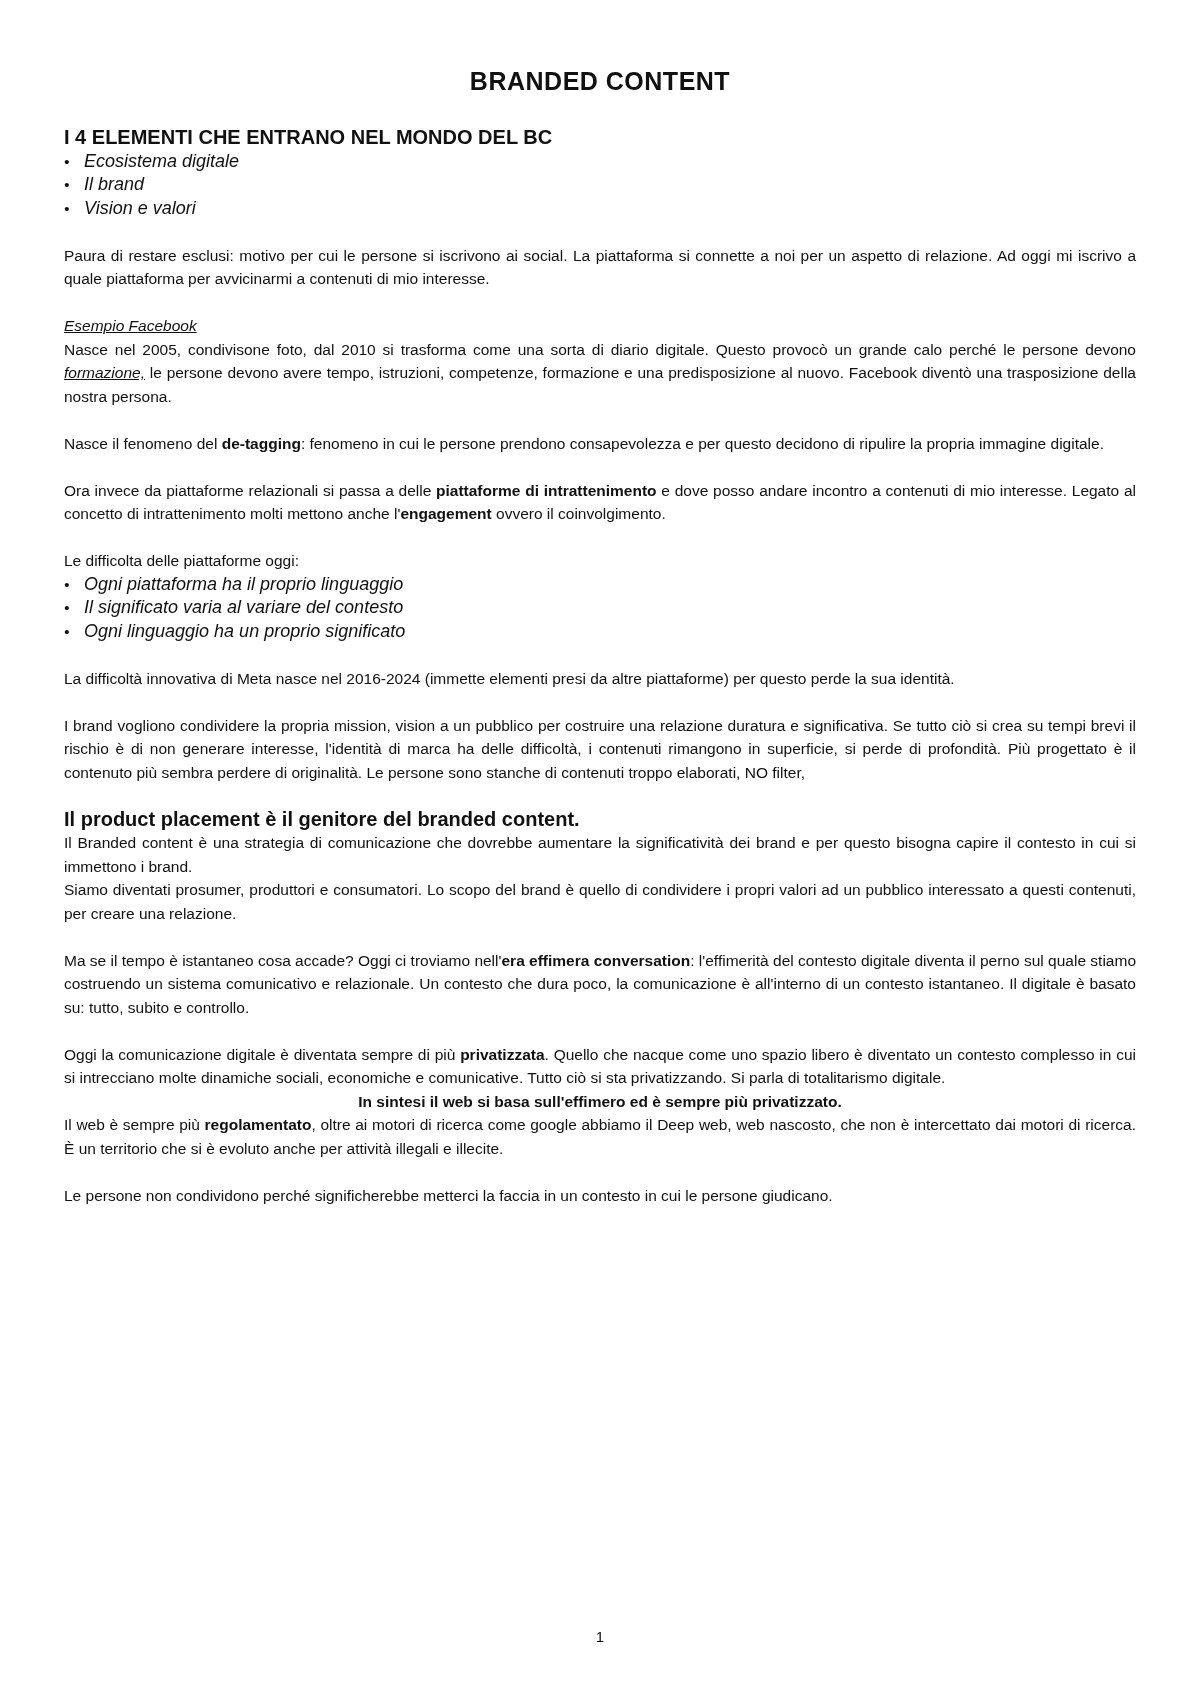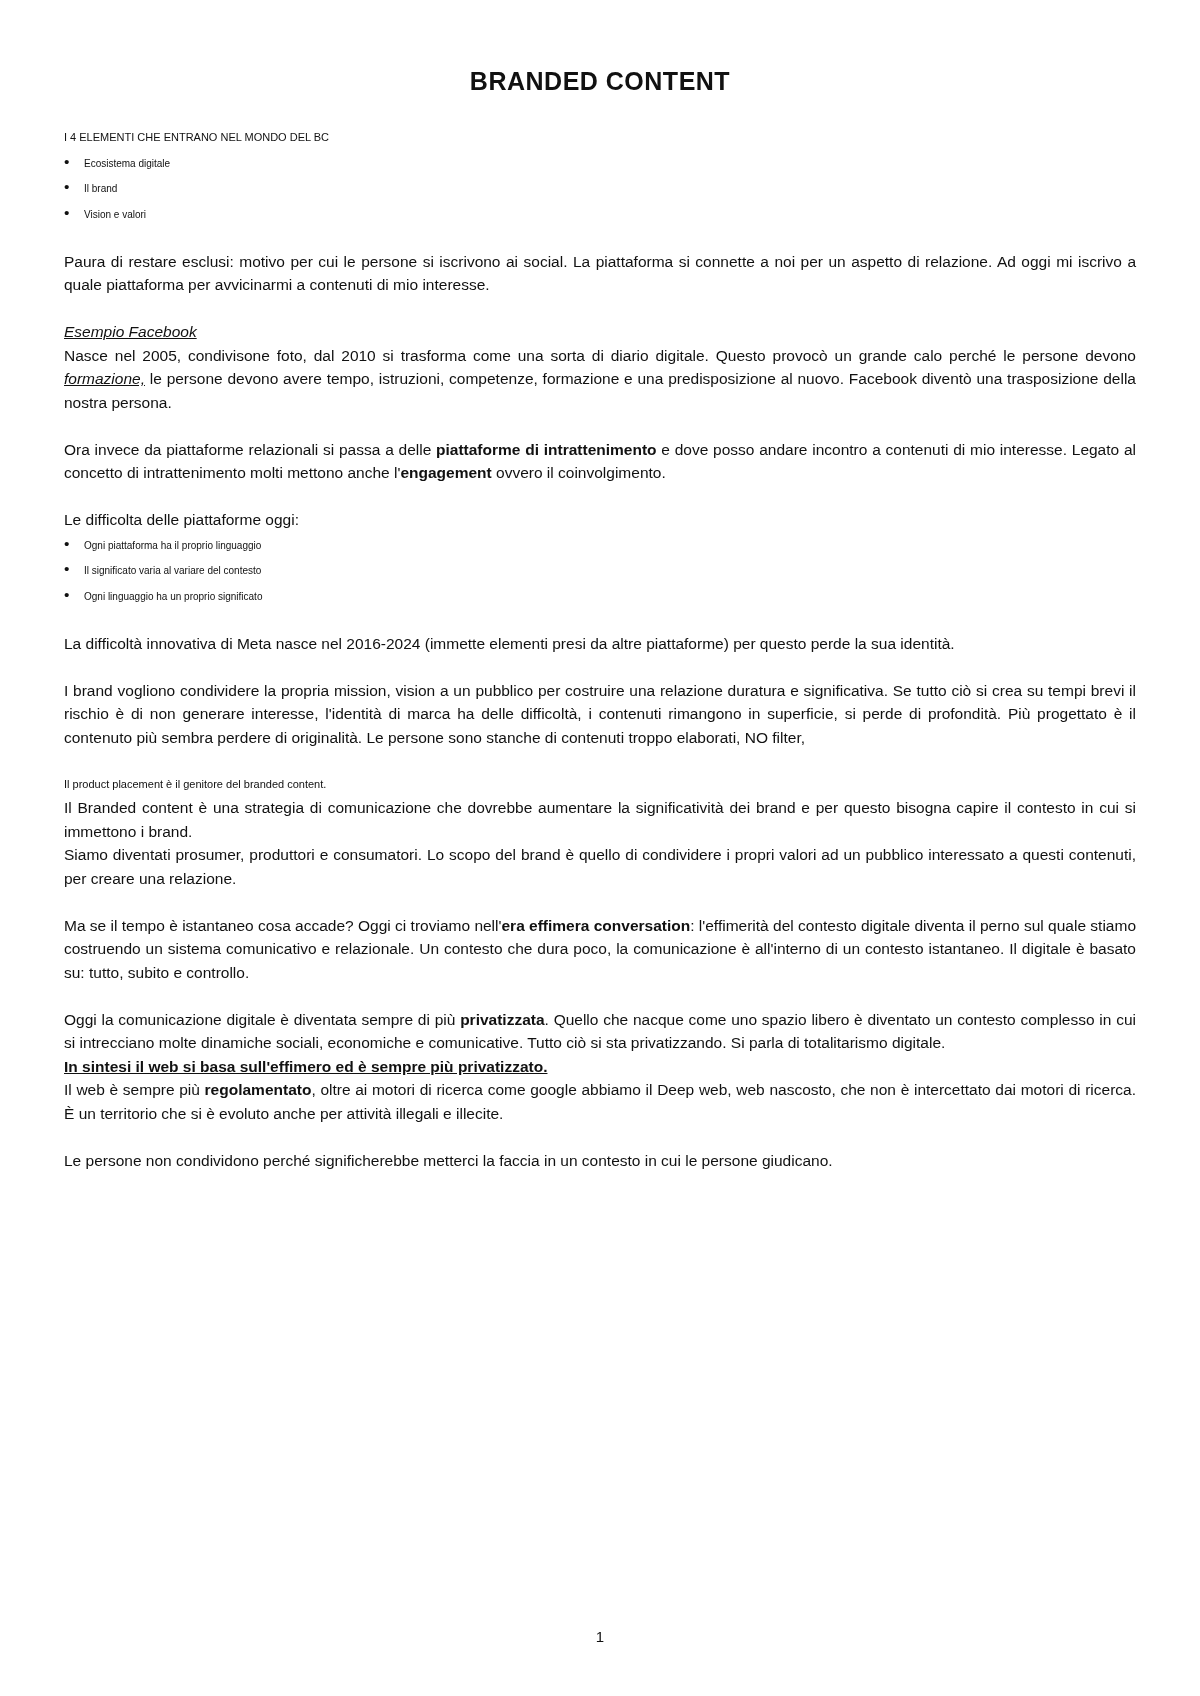--- a/index.html
+++ b/index.html
@@ -31,33 +31,34 @@
     line-height: 30px;
   }
   .para {
     font-size: 15.5px;
     line-height: 23.5px;
     margin: 0 0 23.5px 0;
     text-align: justify;
   }
   .tight { margin-bottom: 0; }
   .heading {
-    font-weight: normal;
-    font-size: 11px;
+    font-weight: bold;
+    font-size: 20px;
     text-align: left;
   }
   .bold { font-weight: bold; }
   .underline { text-decoration: underline; font-style: italic; }
-  .center { text-align: left; text-decoration: underline; }
+  .center { text-align: center; }
   ul.bullets {
     list-style: none;
     margin: 0 0 23.5px 0;
     padding: 0;
-    font-size: 10px;
+    font-size: 18px;
     line-height: 23.5px;
+    font-style: italic;
   }
   ul.bullets li::before {
     content: "\2022";
     display: inline-block;
     width: 20px;
     font-size: 15.5px;
   }
   .footer {
     position: absolute;
     left: 0;
@@ -81,20 +82,21 @@
     <li><span>Il brand</span></li>
     <li><span>Vision e valori</span></li>
   </ul>
 
   <p class="para">Paura di restare esclusi: motivo per cui le persone si iscrivono ai social.  La piattaforma si connette a noi per un aspetto di relazione.  Ad oggi mi iscrivo a quale piattaforma per avvicinarmi a contenuti di mio interesse.</p>
 
   <p class="para tight"><span class="underline">Esempio Facebook</span></p>
 
   <p class="para"><span>Nasce nel 2005, condivisone foto, dal 2010 si trasforma come una sorta di diario digitale. Questo provocò un grande calo perché le persone devono </span><span class="underline">formazione,</span><span> le persone devono avere tempo, istruzioni, competenze, formazione e una predisposizione al nuovo. Facebook diventò una trasposizione della nostra persona.</span></p>
 
+  <p class="para"><span>Nasce il fenomeno del </span><span class="bold">de-tagging</span><span>: fenomeno in cui le persone prendono consapevolezza e per questo decidono di ripulire la propria immagine digitale.</span></p>
 
   <p class="para"><span>Ora invece da piattaforme relazionali si passa a delle </span><span class="bold">piattaforme di intrattenimento</span><span> e dove posso andare incontro a contenuti di mio interesse. Legato al concetto di intrattenimento molti mettono anche l'</span><span class="bold">engagement</span><span> ovvero il coinvolgimento.</span></p>
 
   <p class="para tight">Le difficolta delle piattaforme oggi:</p>
 
   <ul class="bullets">
     <li><span>Ogni piattaforma ha il proprio linguaggio</span></li>
     <li><span>Il significato varia al variare del contesto</span></li>
     <li><span>Ogni linguaggio ha un proprio significato</span></li>
   </ul>

